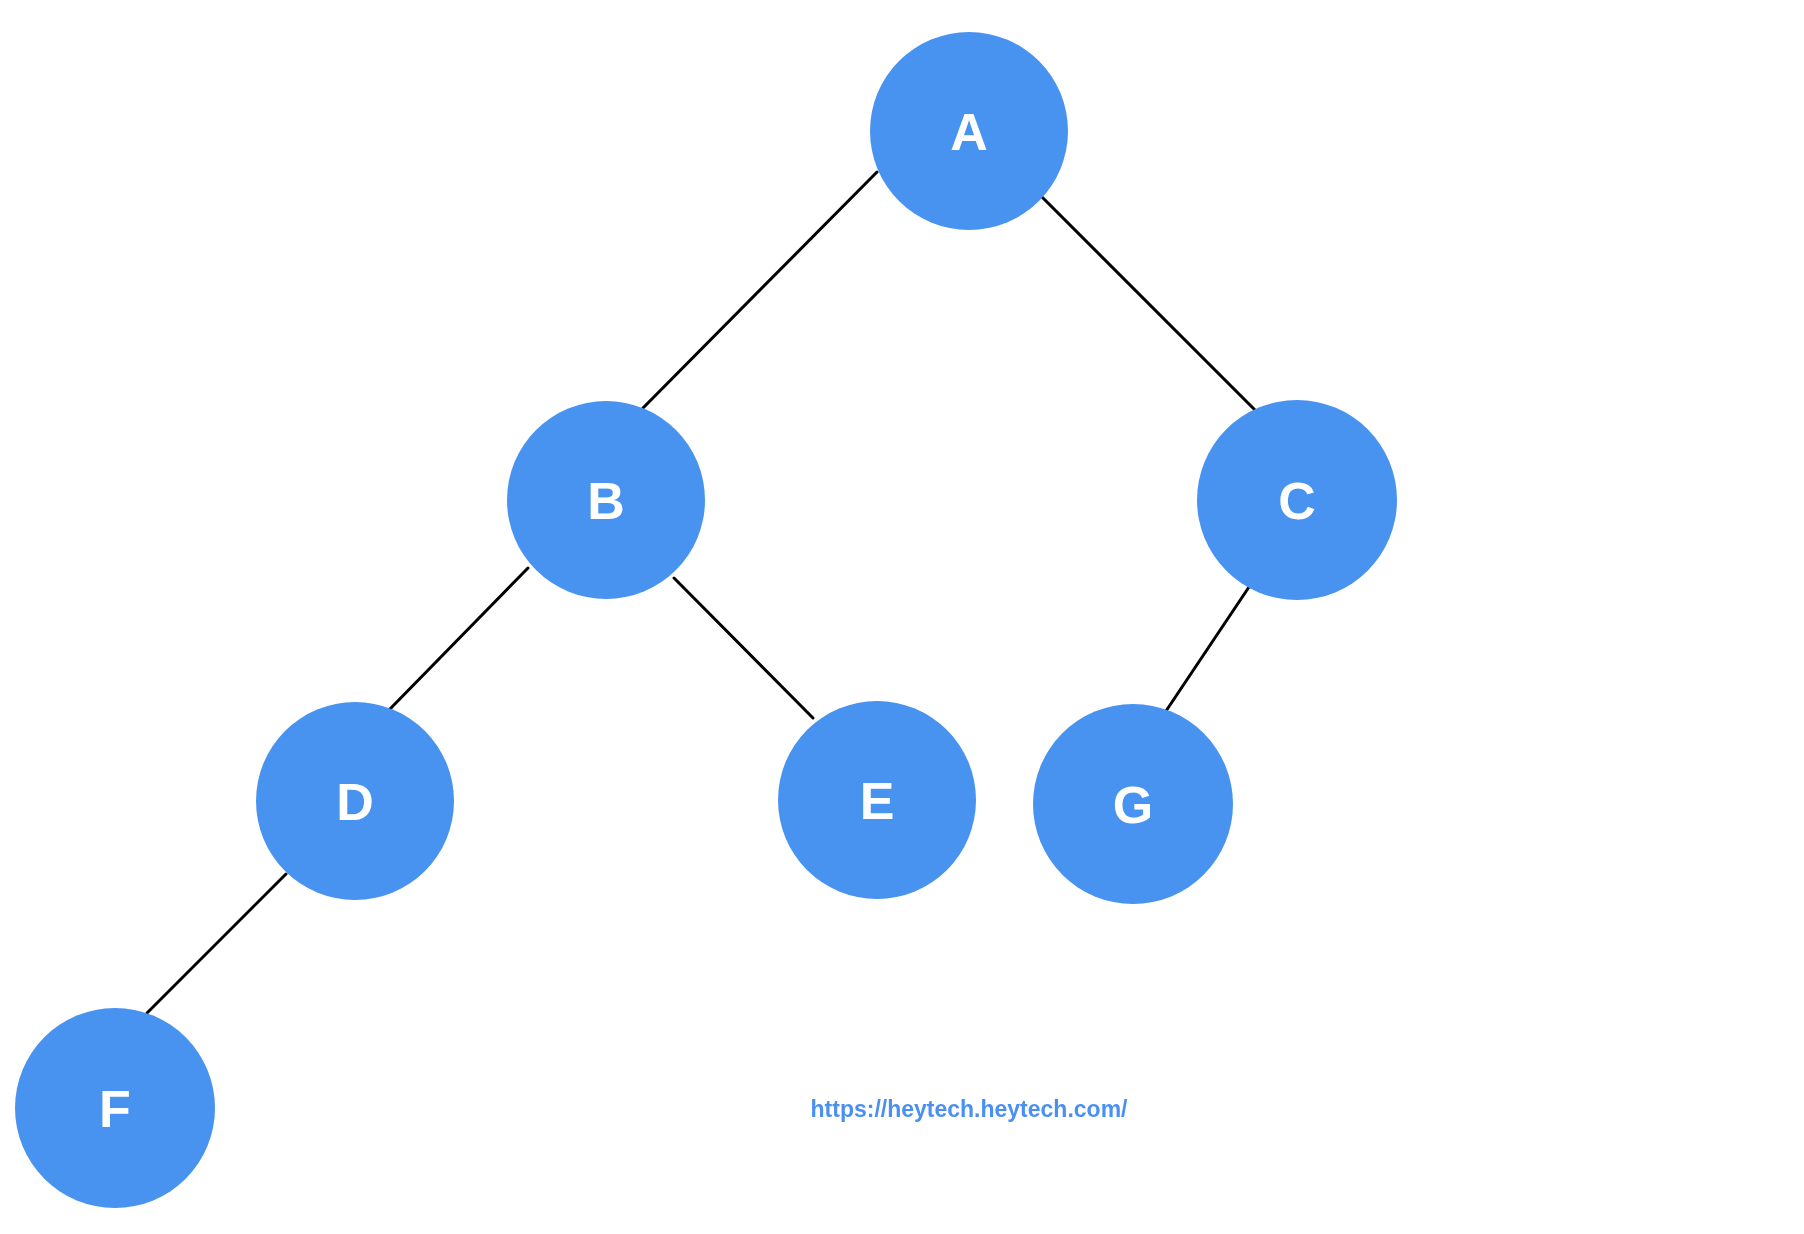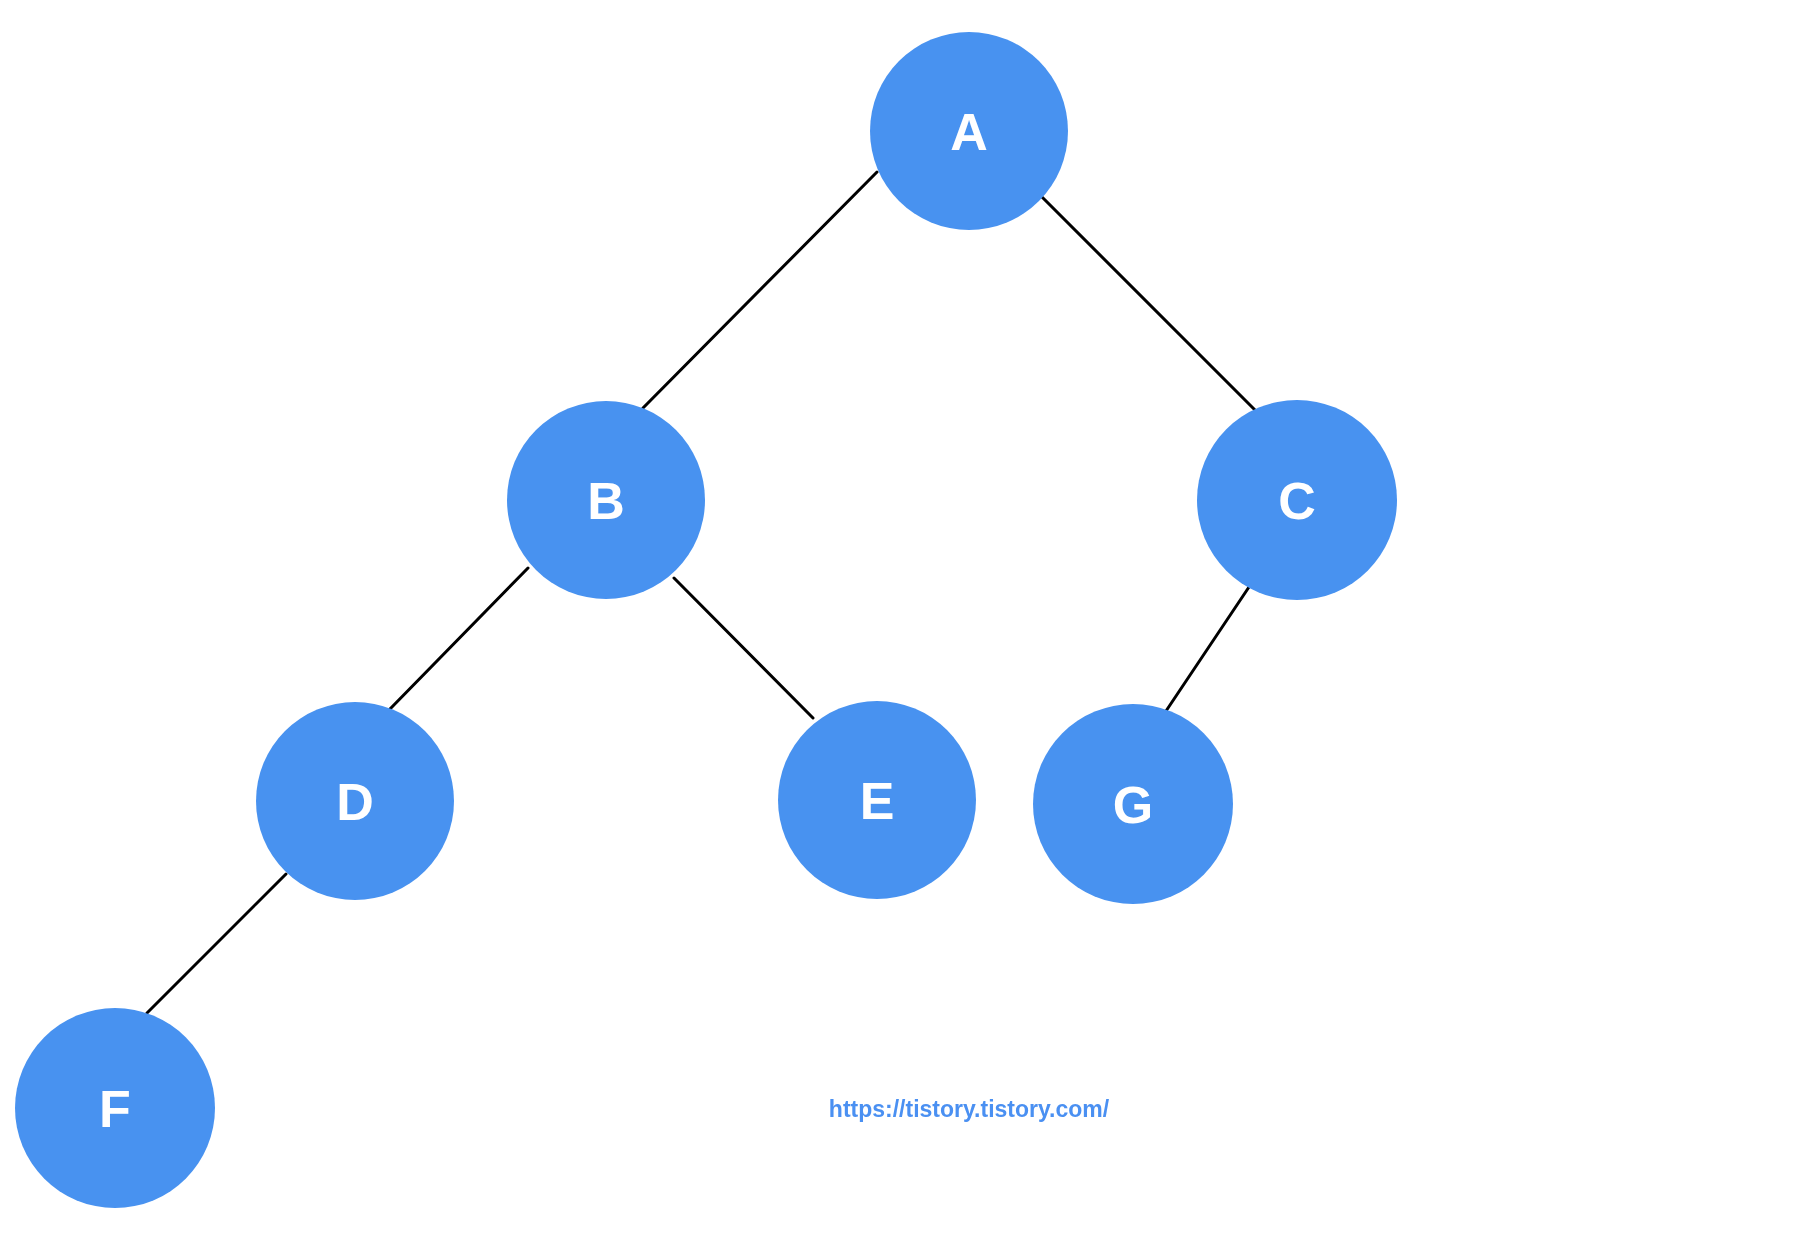--- a/index.html
+++ b/index.html
@@ -78,14 +78,14 @@
       </g>
       <g>
         <circle cx="1133" cy="804" r="100" fill="#4892F0"></circle>
         <text x="1133" y="823" class="node-label-text" fill="#ffffff">G</text>
       </g>
       <g>
         <circle cx="115" cy="1108" r="100" fill="#4892F0"></circle>
         <text x="115" y="1127" class="node-label-text" fill="#ffffff">F</text>
       </g>
     </svg>
-  <div class="footer-url">https://tistory.tistory.com/</div>
+  <div class="footer-url">https://heytech.heytech.com/</div>
 </div>
 
 </body></html>

